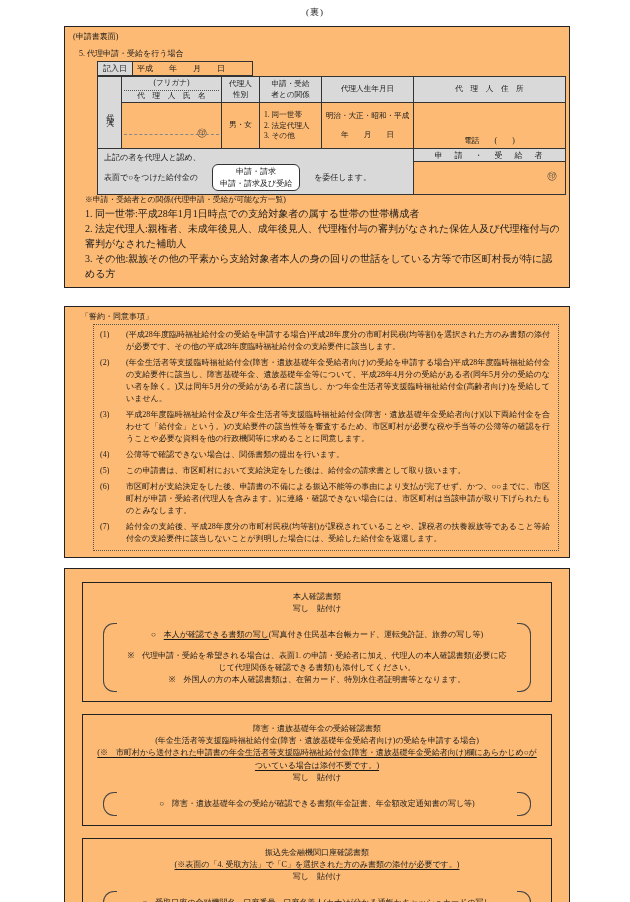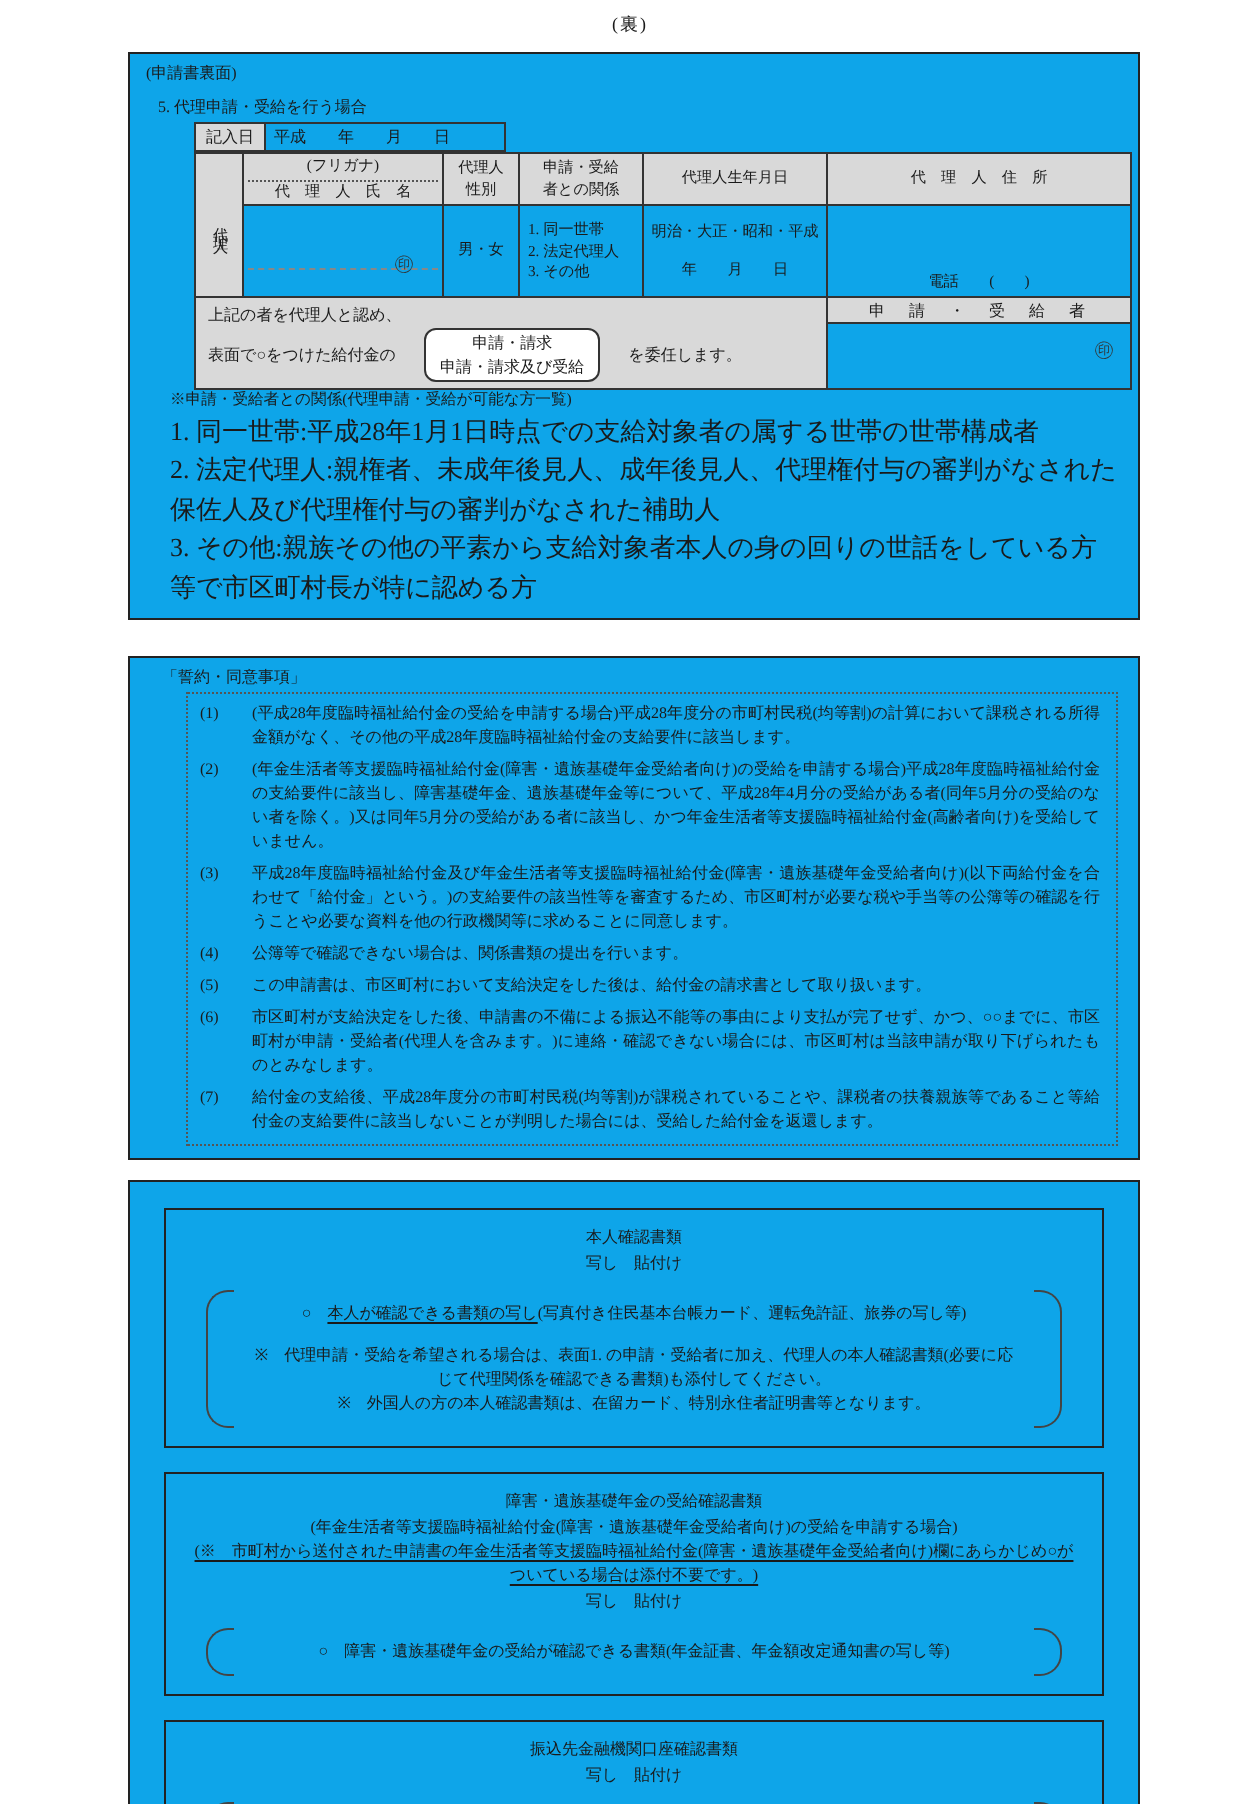--- a/index.html
+++ b/index.html
@@ -6,21 +6,21 @@
   html,body { width: 630px; height: 902px; background: #fff; overflow: hidden; }
   body {
     font-family: "Liberation Serif", "DejaVu Serif", serif;
     color: #1a1a1a;
     font-size: 8px;
     line-height: 1.4;
   }
   .page { position: relative; width: 630px; height: 902px; padding-top: 6px; }
   .side-label { text-align: center; font-size: 9px; letter-spacing: 1px; margin-bottom: 7px; }
 
-  .sec { margin-left: 64px; width: 506px; border: 1.4px solid #222; background: #0ea5e9; }
+  .sec { margin-left: 64px; width: 506px; border: 1.4px solid #222; background: #fdba74; }
 
   
   .sec1 { padding: 4px 8px 6px 8px; }
   .sec1-title { margin: 6px 0 2px 6px; }
   table { border-collapse: collapse; }
   td { border: 1px solid #333; vertical-align: middle; }
   .shaded { background: #d9d9d9; }
   .entry-tbl { margin-left: 24px; }
   .entry-tbl td { height: 14px; padding: 0 4px; }
   .entry-tbl .lab { width: 35px; text-align: center; }
@@ -41,21 +41,21 @@
   .addr-cell .phone { position: absolute; bottom: 2px; left: 0; right: 0; text-align: center; }
   .delegate-cell { text-align: left !important; padding: 3px 6px !important; height: 40px; }
   .del-line2 { display: flex; align-items: center; gap: 14px; margin-top: 1px; }
   .opts-box { display: inline-block; background: #fff; border: 1px solid #333; border-radius: 6px; padding: 1px 7px; text-align: center; line-height: 1.4; }
   .applicant-cell { padding: 0 !important; vertical-align: top; }
   .app-hdr { border-bottom: 1px solid #333; height: 13px; line-height: 13px; letter-spacing: 2px; }
   .app-sign { position: relative; height: 27px; }
   .app-sign .seal { position: absolute; right: 8px; top: 7px; font-size: 10px; color: #333; }
   .sign-note { text-align: right; margin: 2px 14px 3px 0; font-size: 7.6px; }
   .rel-title { margin-left: 12px; font-size: 7.8px; }
-  .rel-note { margin-left: 12px; font-size: 13px; line-height: 1.5; }
+  .rel-note { margin-left: 12px; font-size: 10px; line-height: 1.5; }
 
   
   .sec2 { margin-top: 18px; padding: 3px 8px 6px 14px; }
   .sec2-title { margin: 1px 0 2px 2px; }
   .pledge-box { border: 1px dotted #555; margin-left: 14px; margin-right: 2px; padding: 4px 8px 5px 6px; }
   .pledge-item { display: flex; margin-bottom: 4px; }
   .pledge-item:last-child { margin-bottom: 0; }
   .pledge-no { width: 26px; flex-shrink: 0; }
   .pledge-txt { flex: 1; text-align: justify; line-height: 1.5; }
 
@@ -166,21 +166,21 @@
     <div class="rel-note">1. 同一世帯:平成28年1月1日時点での支給対象者の属する世帯の世帯構成者</div>
     <div class="rel-note">2. 法定代理人:親権者、未成年後見人、成年後見人、代理権付与の審判がなされた保佐人及び代理権付与の審判がなされた補助人</div>
     <div class="rel-note">3. その他:親族その他の平素から支給対象者本人の身の回りの世話をしている方等で市区町村長が特に認める方</div>
   </div>
 
   <div class="sec sec2">
     <div class="sec2-title">「誓約・同意事項」</div>
     <div class="pledge-box">
       <div class="pledge-item">
         <span class="pledge-no">(1)</span>
-          <span class="pledge-txt">(平成28年度臨時福祉給付金の受給を申請する場合)平成28年度分の市町村民税(均等割)の計算において課税される所得金額がなく、その他の平成28年度臨時福祉給付金の支給要件に該当します。</span>
+          <span class="pledge-txt">(平成28年度臨時福祉給付金の受給を申請する場合)平成28年度分の市町村民税(均等割)を選択された方のみ書類の添付が必要です、その他の平成28年度臨時福祉給付金の支給要件に該当します。</span>
       </div>
       <div class="pledge-item">
         <span class="pledge-no">(2)</span>
           <span class="pledge-txt">(年金生活者等支援臨時福祉給付金(障害・遺族基礎年金受給者向け)の受給を申請する場合)平成28年度臨時福祉給付金の支給要件に該当し、障害基礎年金、遺族基礎年金等について、平成28年4月分の受給がある者(同年5月分の受給のない者を除く。)又は同年5月分の受給がある者に該当し、かつ年金生活者等支援臨時福祉給付金(高齢者向け)を受給していません。</span>
       </div>
       <div class="pledge-item">
         <span class="pledge-no">(3)</span>
           <span class="pledge-txt">平成28年度臨時福祉給付金及び年金生活者等支援臨時福祉給付金(障害・遺族基礎年金受給者向け)(以下両給付金を合わせて「給付金」という。)の支給要件の該当性等を審査するため、市区町村が必要な税や手当等の公簿等の確認を行うことや必要な資料を他の行政機関等に求めることに同意します。</span>
       </div>
       <div class="pledge-item">
@@ -228,20 +228,21 @@
       <div class="att-title">写し　貼付け</div>
       <div class="bracketed">
         <div class="att-item">
           <span class="mk">○</span><span>障害・遺族基礎年金の受給が確認できる書類(年金証書、年金額改定通知書の写し等)</span>
         </div>
       </div>
     </div>
 
     <div class="att-box">
       <div class="att-title">振込先金融機関口座確認書類</div>
+      <div class="att-title"><span class="u att-note-u">(※表面の「4. 受取方法」で「C」を選択された方のみ書類の添付が必要です。)</span></div>
       <div class="att-title">写し　貼付け</div>
       <div class="bracketed">
         <div class="att-item">
           <span class="mk">○</span><span class="u">受取口座の金融機関名、口座番号、口座名義人(カナ)が分かる通帳かキャッシュカードの写し</span>
         </div>
       </div>
     </div>
 
   </div>
 </div>

